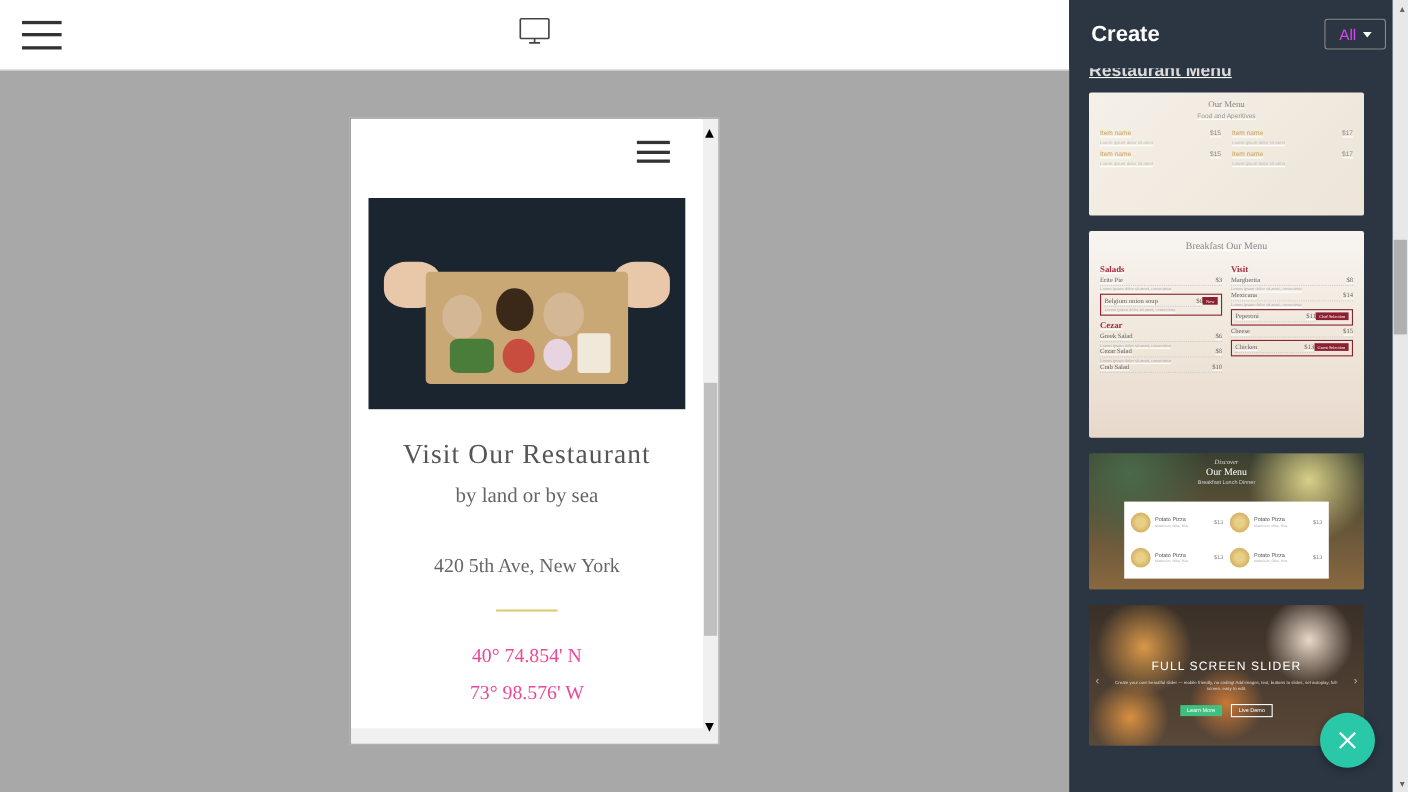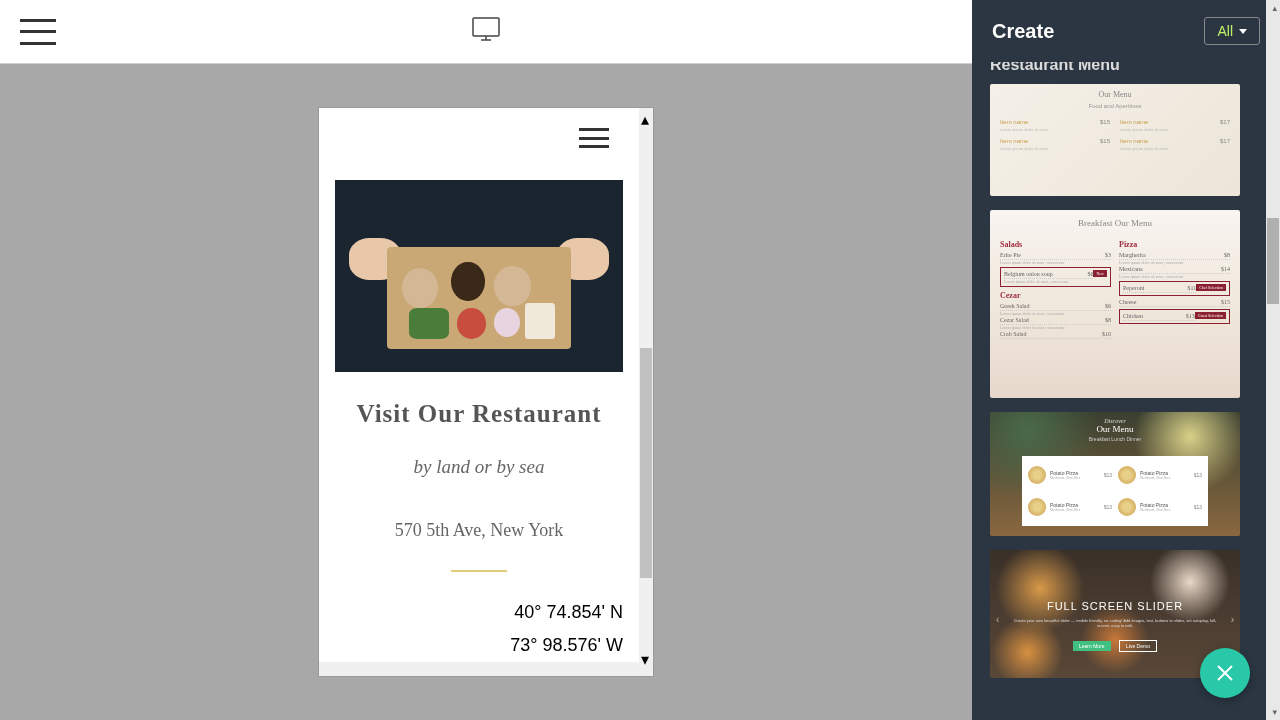--- a/index.html
+++ b/index.html
@@ -30,33 +30,33 @@
 .bi1 { left: 8%; top: 20%; width: 20%; height: 40%; background: #d4b896; } 
 .bi2 { left: 35%; top: 15%; width: 18%; height: 38%; background: #3a2818; } 
 .bi3 { left: 58%; top: 18%; width: 20%; height: 40%; background: #d4b896; } 
 .bi4 { left: 12%; top: 60%; width: 22%; height: 30%; background: #4a7c3a; border-radius: 20%; } 
 .bi5 { left: 38%; top: 60%; width: 16%; height: 30%; background: #c94d3f; } 
 .bi6 { left: 58%; top: 60%; width: 14%; height: 28%; background: #e8d4e0; } 
 .bi7 { left: 75%; top: 55%; width: 16%; height: 35%; background: #f0e8d8; border-radius: 10%; } 
 .arm-left { position: absolute; left: 5%; top: 30%; width: 18%; height: 22%; background: #e8c8a8; border-radius: 40%; }
 .arm-right { position: absolute; right: 5%; top: 30%; width: 18%; height: 22%; background: #e8c8a8; border-radius: 40%; }
 
-.visit-title { font-family: Georgia, serif; font-size: 25px; color: #555; text-align: center; margin-top: 28px; font-weight: bold; letter-spacing: 1px; }
-.visit-subtitle { font-family: Georgia, serif; font-style: italic; font-size: 19px; color: #666; text-align: center; margin-top: 28px; }
+.visit-title { font-family: Georgia, serif; font-size: 25px; color: #555; text-align: center; margin-top: 28px; font-weight: normal; letter-spacing: 1px; }
+.visit-subtitle { font-family: Georgia, serif; font-size: 19px; color: #666; text-align: center; margin-top: 12px; }
 .visit-address { font-family: Georgia, serif; font-size: 18px; color: #666; text-align: center; margin-top: 36px; line-height: 1.8; }
 .divider { width: 56px; height: 2px; background: #e0cc7a; margin: 24px auto; }
-.visit-coords { font-family: Liberation Sans, sans-serif; font-size: 18px; color: #000000; text-align: right; line-height: 1.8; }
+.visit-coords { font-family: Liberation Serif, serif; font-size: 18px; color: #ec4899; text-align: center; line-height: 1.8; }
 
 
 .blocks-panel { position: absolute; top: 0; right: 0; width: 308px; height: 720px; background: #2b3642; color: #fff; display: flex; flex-direction: column; z-index: 10; }
 .blocks-header { height: 62px; display: flex; align-items: center; justify-content: space-between; padding: 0 20px; background: #2b3642; }
 .blocks-title { font-size: 20px; font-weight: bold; }
-.filter-btn { border: 1px solid #888; background: transparent; color: #bef264; padding: 5px 12px; font-size: 14px; border-radius: 3px; cursor: pointer; display: flex; align-items: center; gap: 4px; }
+.filter-btn { border: 1px solid #888; background: transparent; color: #d946ef; padding: 5px 12px; font-size: 14px; border-radius: 3px; cursor: pointer; display: flex; align-items: center; gap: 4px; }
 .filter-btn::after { content: ''; border-left: 4px solid transparent; border-right: 4px solid transparent; border-top: 5px solid #fff; display: inline-block; margin-left: 2px; }
-.blocks-scroll { flex: 1; overflow-y: hidden; position: relative; padding: 0 18px 0 18px; }
+.blocks-scroll { flex: 1; overflow-y: hidden; position: relative; padding: 0 18px 0 18px; text-decoration: underline; }
 .blocks-scrollbar { position: absolute; right: 0; top: 0; bottom: 0; width: 14px; background: #e8e8e8; }
 .blocks-scroll-thumb { position: absolute; right: 1px; top: 218px; width: 12px; height: 86px; background: #b0b0b0; }
 .blocks-scroll-arrow-up { position: absolute; right: 3px; top: 3px; font-size: 9px; color: #666; }
 .blocks-scroll-arrow-down { position: absolute; right: 3px; bottom: 3px; font-size: 9px; color: #666; }
 .category-label { font-size: 16px; font-weight: bold; color: #dcdcdc; margin: 8px 0 10px 0; }
 .cat-partial { margin-top: -6px; }
 .block-thumb { width: 250px; background: #fff; margin-bottom: 14px; border-radius: 2px; overflow: hidden; cursor: pointer; position: relative; }
 
 
 .thumb1 { height: 112px; background: linear-gradient(135deg, #f5f0e8 0%, #ece5d8 100%); padding: 6px 10px; }
@@ -147,21 +147,21 @@
               <div class="board-item bi3"></div>
             <div class="board-item bi4"></div>
               <div class="board-item bi5"></div>
               <div class="board-item bi6"></div>
               <div class="board-item bi7"></div>
           </div>
         </div>
         <h2 class="visit-title">Visit Our Restaurant</h2>
         <p class="visit-subtitle">by land or by sea</p>
         <div class="visit-address">
-          <div>570 5th Ave, New York</div>
+          <div>420 5th Ave, New York</div>
         </div>
         <div class="divider"></div>
         <div class="visit-coords">
           <div>40° 74.854' N</div>
           <div>73° 98.576' W</div>
         </div>
 
       </div>
     </div>
     <div class="preview-scrollbar-v">
@@ -243,21 +243,21 @@
               <span>Cezar Salad</span>
               <span>$8</span>
             </div>
           <div class="t2-desc">Lorem ipsum dolor sit amet, consectetur</div>
           <div class="t2-item">
               <span>Crab Salad</span>
               <span>$10</span>
             </div>
         </div>
         <div class="t2-col">
-          <div class="t2-cat">Pizza</div>
+          <div class="t2-cat">Visit</div>
           <div class="t2-item">
               <span>Margherita</span>
               <span>$8</span>
             </div>
           <div class="t2-desc">Lorem ipsum dolor sit amet, consectetur</div>
           <div class="t2-item">
               <span>Mexicana</span>
               <span>$14</span>
             </div>
           <div class="t2-desc">Lorem ipsum dolor sit amet, consectetur</div>

